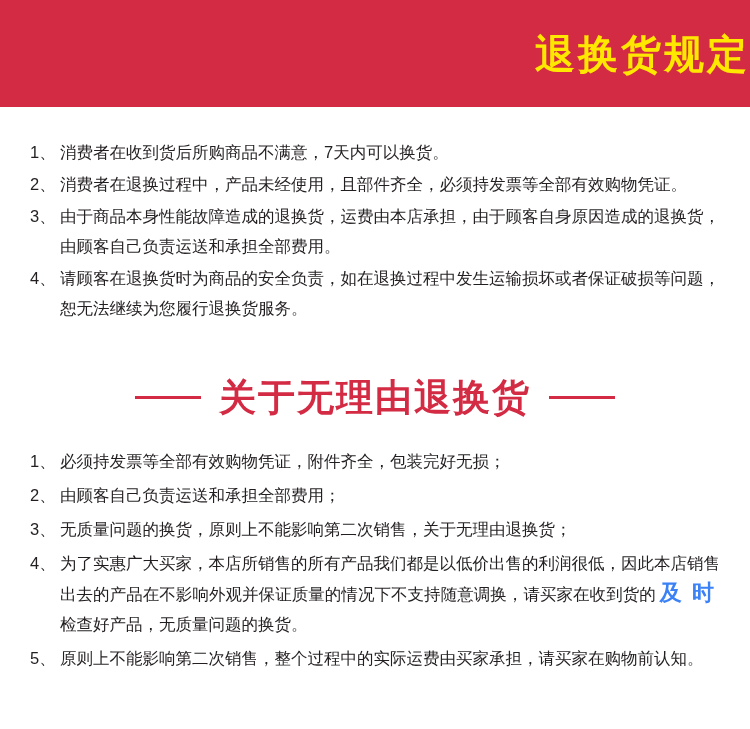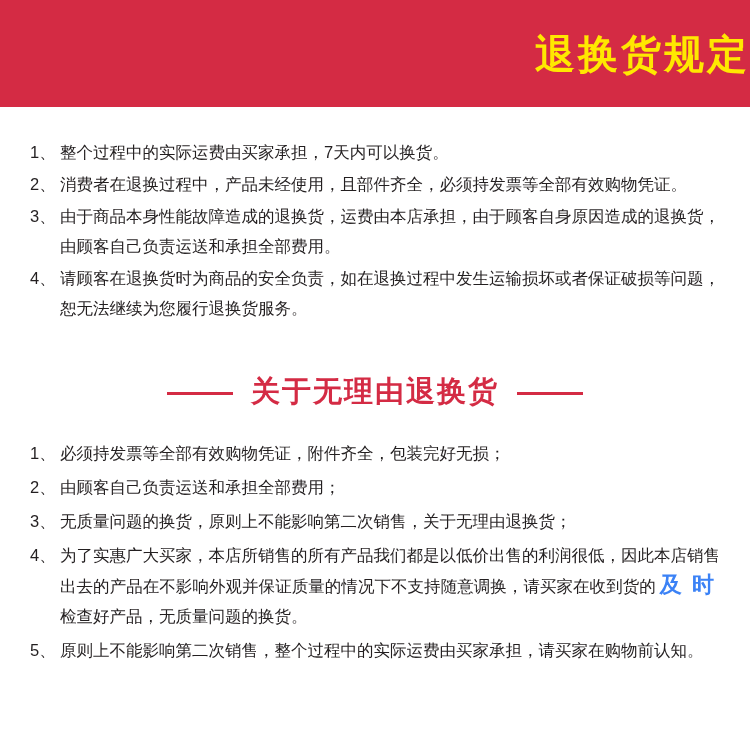--- a/index.html
+++ b/index.html
@@ -74,25 +74,24 @@
     justify-content: center;
     gap: 18px;
   }
   .rule {
     width: 66px;
     height: 3px;
     background: #d42b44;
   }
   .mid-heading-text {
     color: #d42b44;
-    font-size: 29px;
+    font-size: 37px;
     font-weight: bold;
     letter-spacing: 2px;
     line-height: 1;
-    font-family: Liberation Mono, monospace;
   }
 
   .section-two {
     padding: 30px 30px 0 30px;
   }
   .section-two .list li {
     margin-bottom: 4px;
   }
 
   .emph {
@@ -109,21 +108,21 @@
 <div class="page">
 
   <div class="banner">
     <div class="banner-title">退换货规定</div>
   </div>
 
   <div class="section-one">
     <ul class="list">
       <li>
         <span class="num">1、</span>
-        <span class="txt">整个过程中的实际运费由买家承担，7天内可以换货。</span>
+        <span class="txt">消费者在收到货后所购商品不满意，7天内可以换货。</span>
       </li>
       <li>
         <span class="num">2、</span>
         <span class="txt">消费者在退换过程中，产品未经使用，且部件齐全，必须持发票等全部有效购物凭证。</span>
       </li>
       <li>
         <span class="num">3、</span>
         <span class="txt">由于商品本身性能故障造成的退换货，运费由本店承担，由于顾客自身原因造成的退换货，由顾客自己负责运送和承担全部费用。</span>
       </li>
       <li>

